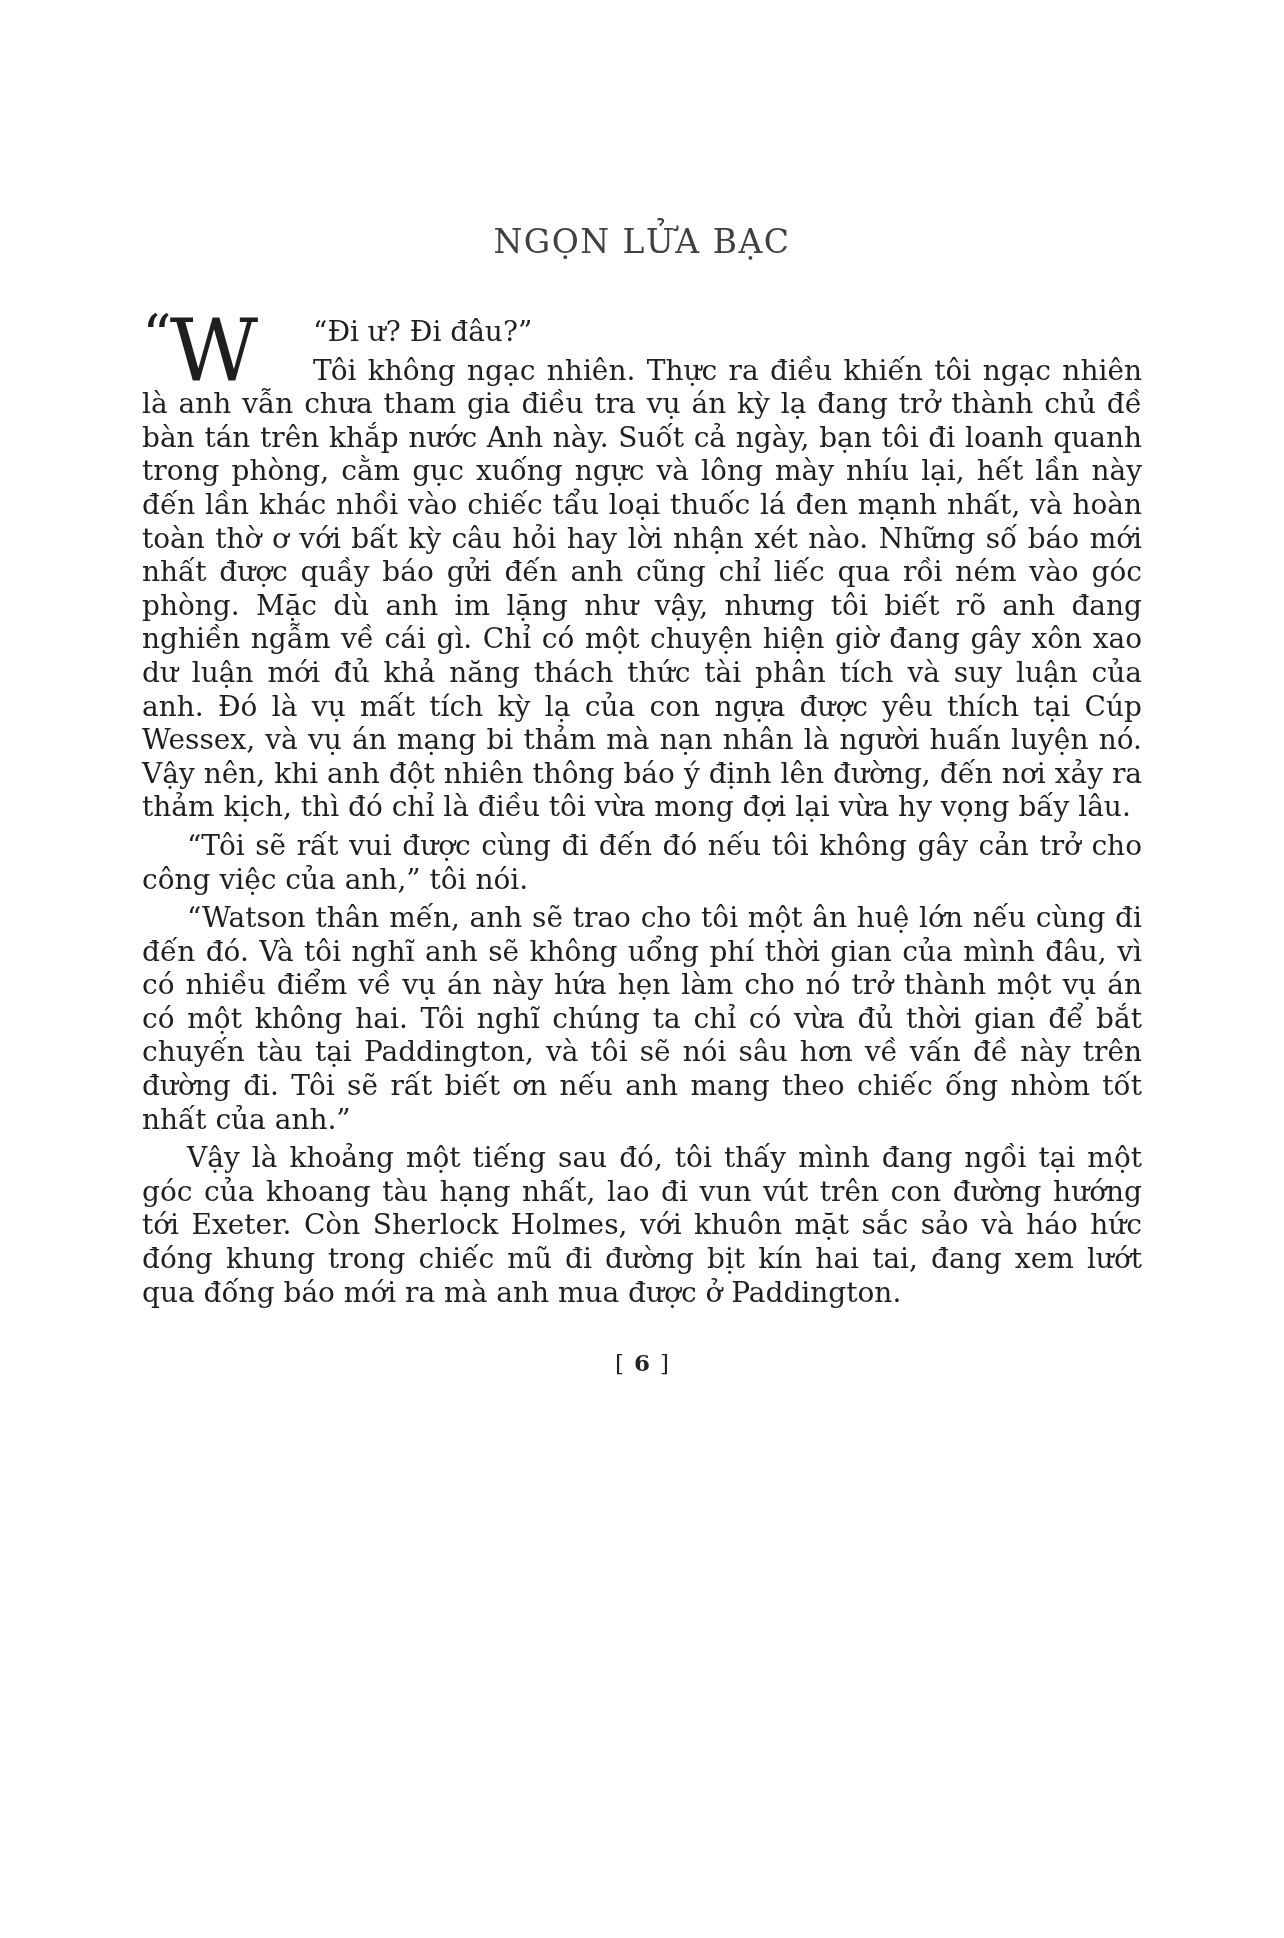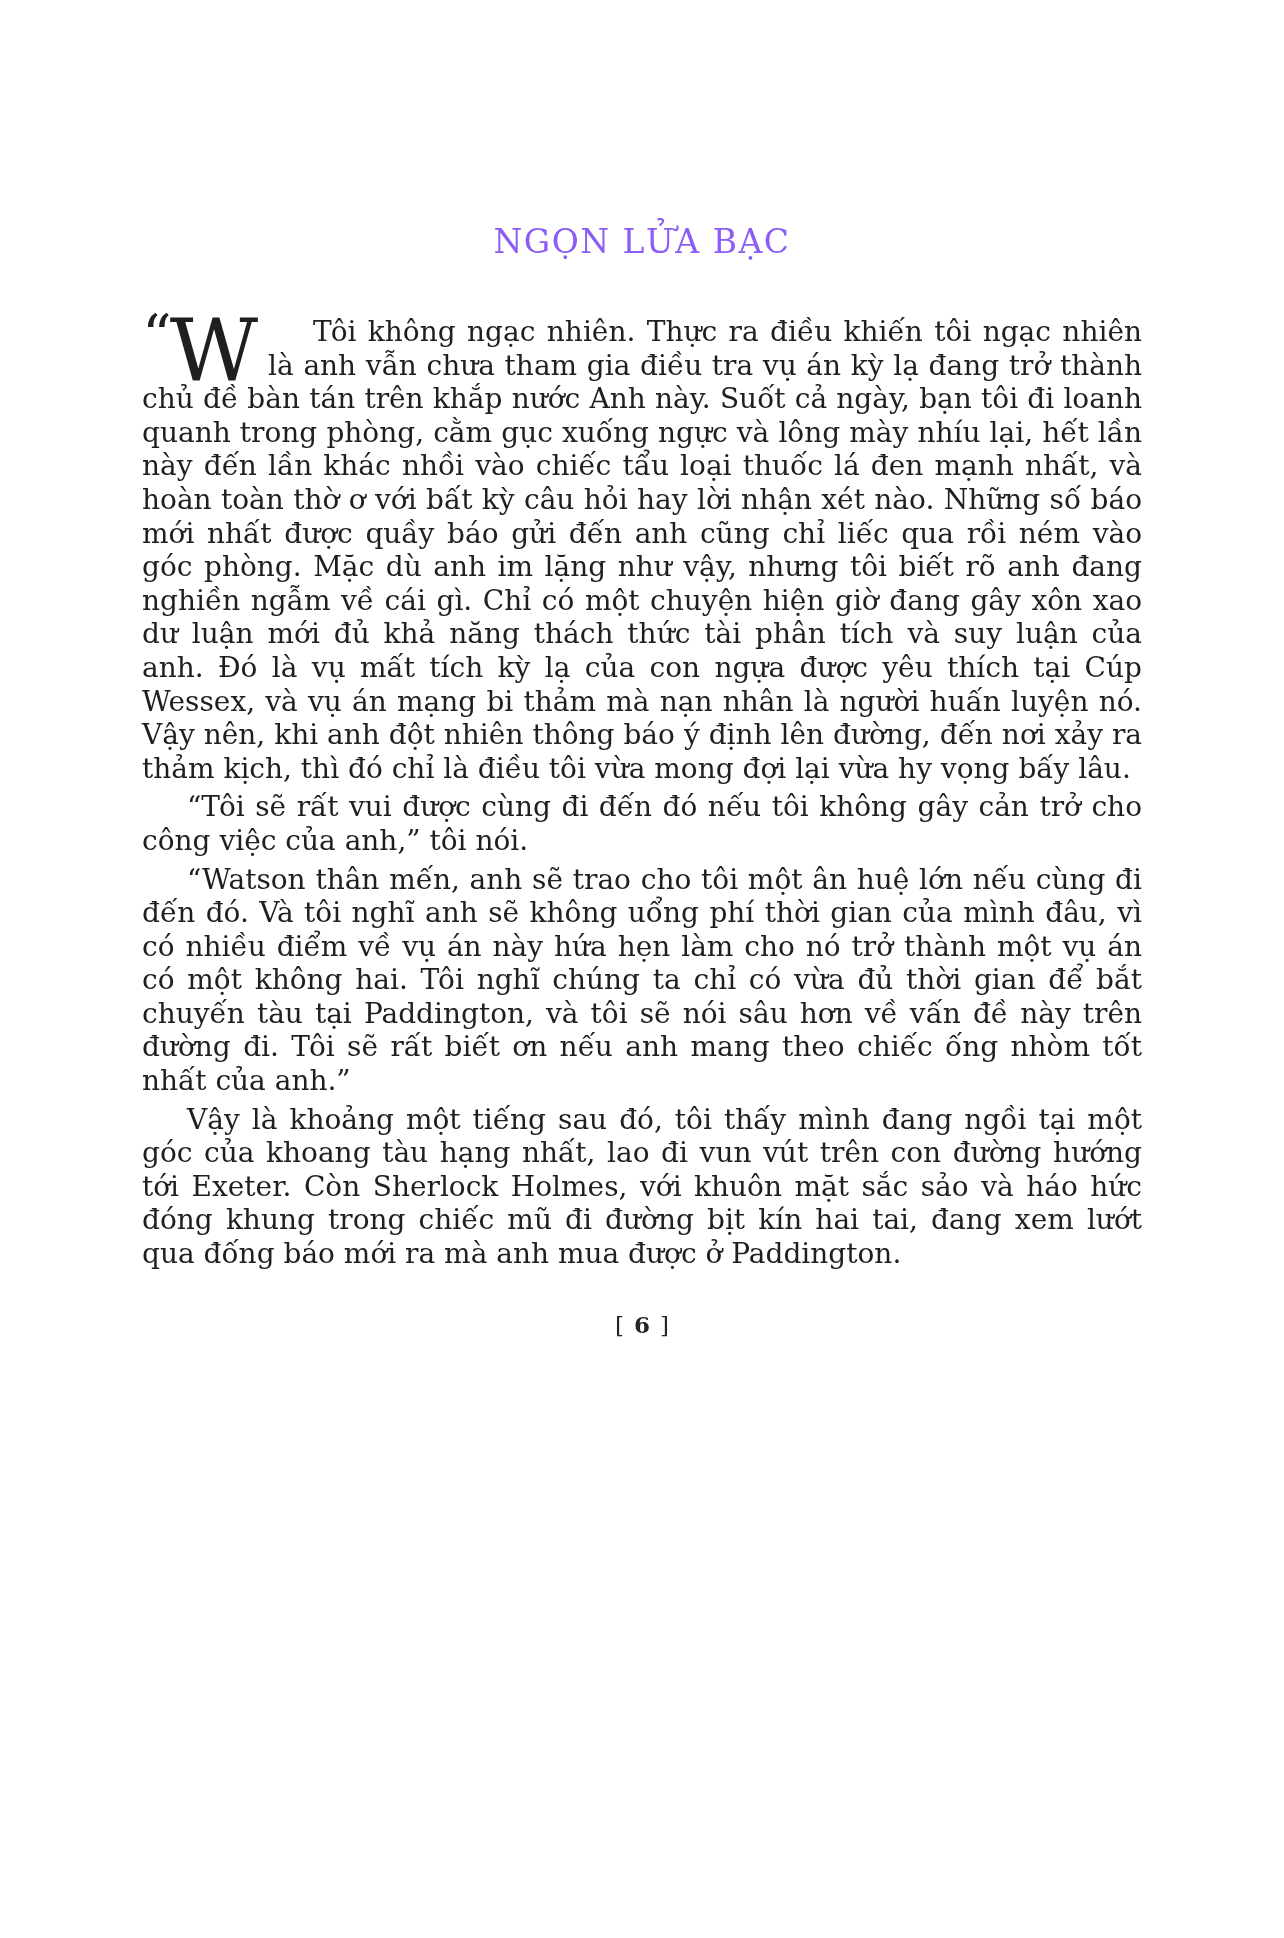--- a/index.html
+++ b/index.html
@@ -18,21 +18,21 @@
     box-sizing: border-box;
     padding: 222px 142px 0 142px;
     overflow: hidden;
   }
   .chapter-title {
     text-align: center;
     font-size: 33px;
     font-weight: 400;
     letter-spacing: 1.5px;
     margin: 0 0 54px 0;
-    color: #8b5cf6;
+    color: #404040;
   }
   .body-text {
     width: 100%;
   }
   .para {
     font-size: 28px;
     line-height: 33.6px;
     text-align: justify;
     margin: 0 0 5px 0;
   }
@@ -82,20 +82,21 @@
 
   <div class="body-text">
 
     <p class="para opening-para">
       <span class="dropcap-wrap">
           <span class="big-quote">“</span>
           <span class="dropcap-letter">W</span>
         </span>
     </p>
 
+    <p class="para indent">“Đi ư? Đi đâu?”</p>
 
 
     <p class="para indent">Tôi không ngạc nhiên. Thực ra điều khiến tôi ngạc nhiên là anh vẫn chưa tham gia điều tra vụ án kỳ lạ đang trở thành chủ đề bàn tán trên khắp nước Anh này. Suốt cả ngày, bạn tôi đi loanh quanh trong phòng, cằm gục xuống ngực và lông mày nhíu lại, hết lần này đến lần khác nhồi vào chiếc tẩu loại thuốc lá đen mạnh nhất, và hoàn toàn thờ ơ với bất kỳ câu hỏi hay lời nhận xét nào. Những số báo mới nhất được quầy báo gửi đến anh cũng chỉ liếc qua rồi ném vào góc phòng. Mặc dù anh im lặng như vậy, nhưng tôi biết rõ anh đang nghiền ngẫm về cái gì. Chỉ có một chuyện hiện giờ đang gây xôn xao dư luận mới đủ khả năng thách thức tài phân tích và suy luận của anh. Đó là vụ mất tích kỳ lạ của con ngựa được yêu thích tại Cúp Wessex, và vụ án mạng bi thảm mà nạn nhân là người huấn luyện nó. Vậy nên, khi anh đột nhiên thông báo ý định lên đường, đến nơi xảy ra thảm kịch, thì đó chỉ là điều tôi vừa mong đợi lại vừa hy vọng bấy lâu.</p>
 
     <p class="para indent">“Tôi sẽ rất vui được cùng đi đến đó nếu tôi không gây cản trở cho công việc của anh,” tôi nói.</p>
 
     <p class="para indent">“Watson thân mến, anh sẽ trao cho tôi một ân huệ lớn nếu cùng đi đến đó. Và tôi nghĩ anh sẽ không uổng phí thời gian của mình đâu, vì có nhiều điểm về vụ án này hứa hẹn làm cho nó trở thành một vụ án có một không hai. Tôi nghĩ chúng ta chỉ có vừa đủ thời gian để bắt chuyến tàu tại Paddington, và tôi sẽ nói sâu hơn về vấn đề này trên đường đi. Tôi sẽ rất biết ơn nếu anh mang theo chiếc ống nhòm tốt nhất của anh.”</p>
 
     <p class="para indent">Vậy là khoảng một tiếng sau đó, tôi thấy mình đang ngồi tại một góc của khoang tàu hạng nhất, lao đi vun vút trên con đường hướng tới Exeter. Còn Sherlock Holmes, với khuôn mặt sắc sảo và háo hức đóng khung trong chiếc mũ đi đường bịt kín hai tai, đang xem lướt qua đống báo mới ra mà anh mua được ở Paddington.</p>
 

